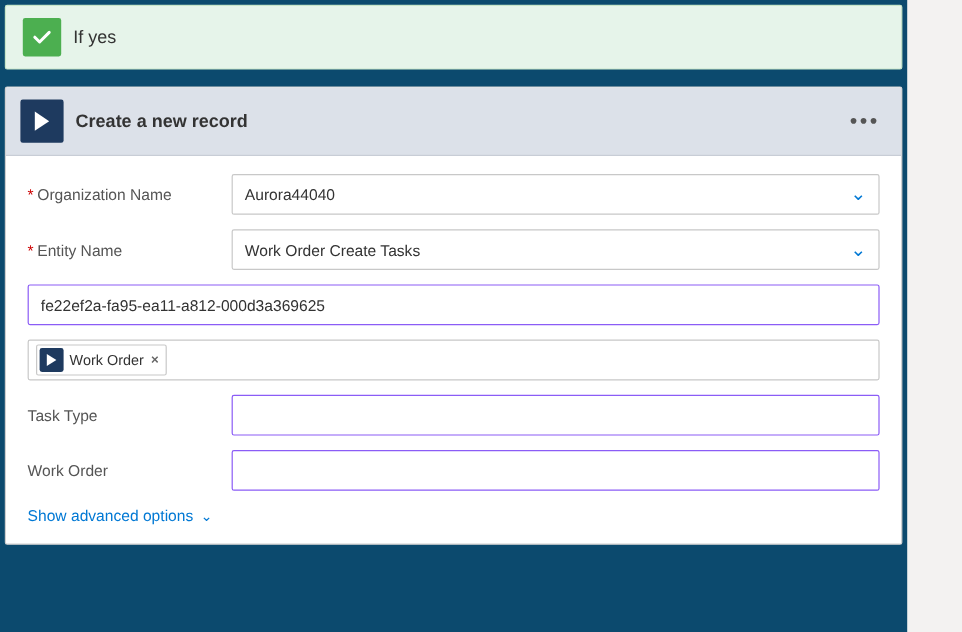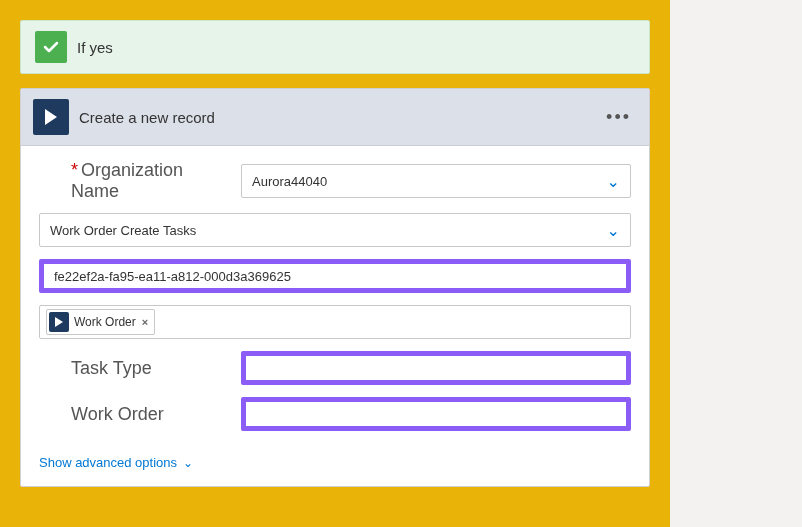--- a/index.html
+++ b/index.html
@@ -5,24 +5,24 @@
     * { box-sizing: border-box; margin: 0; padding: 0; }
     body {
       font-family: 'Segoe UI', Arial, sans-serif;
       background: #f3f2f1;
       width: 802px;
       height: 527px;
       overflow: hidden;
     }
 
     .page-wrapper {
-      width: 670px;
+      width: 756px;
       height: 527px;
-      background: #eab308;
-      padding: 20px;
+      background: #0c4a6e;
+      padding: 4px;
     }
 
     
     .if-yes-header {
       display: flex;
       align-items: center;
       background: #e6f4ea;
       border: 1px solid #c8e6c9;
       padding: 10px 14px;
       margin-bottom: 14px;
@@ -75,21 +75,21 @@
       margin-right: 10px;
       flex-shrink: 0;
     }
     .action-icon-box svg {
       width: 20px;
       height: 20px;
     }
     .card-title {
       font-size: 15px;
       color: #333;
-      font-weight: 400;
+      font-weight: 700;
       flex: 1;
     }
     .more-options-btn {
       background: none;
       border: none;
       cursor: pointer;
       padding: 4px 6px;
       color: #555;
       font-size: 18px;
       letter-spacing: 2px;
@@ -103,25 +103,24 @@
 
     .form-row {
       display: flex;
       align-items: center;
       margin-bottom: 10px;
       min-height: 36px;
     }
 
     .form-label {
       width: 170px;
-      font-size: 18px;
+      font-size: 13px;
       color: #555;
       flex-shrink: 0;
       padding-right: 10px;
-      margin-left: 32px;
     }
     .form-label .required-star {
       color: #c00;
       margin-right: 3px;
     }
 
     .form-control-wrapper {
       flex: 1;
     }
 
@@ -143,21 +142,21 @@
       color: #333;
     }
     .dropdown-chevron {
       color: #0078d4;
       font-size: 16px;
       margin-left: 6px;
     }
 
     
     .text-field {
-      border: 5px solid #8b5cf6;
+      border: 1px solid #8b5cf6;
       background: #fff;
       height: 34px;
       padding: 0 10px;
       border-radius: 2px;
       width: 100%;
       font-size: 13px;
       color: #333;
       outline: none;
     }
 
@@ -202,21 +201,21 @@
     .tag-remove {
       margin-left: 6px;
       font-size: 11px;
       color: #666;
       cursor: pointer;
       font-weight: bold;
     }
 
     
     .advanced-options-row {
-      margin-top: 23px;
+      margin-top: 12px;
       display: flex;
       align-items: flex-start;
     }
     .advanced-options-btn {
       background: none;
       border: none;
       color: #0078d4;
       font-size: 13px;
       cursor: pointer;
       display: flex;
@@ -263,20 +262,23 @@
         </div>
         <div class="form-control-wrapper">
           <div class="dropdown-field">
             <span class="dropdown-value">Aurora44040</span>
             <span class="dropdown-chevron">⌄</span>
           </div>
         </div>
       </div>
 
       <div class="form-row">
+        <div class="form-label">
+          <span class="required-star">*</span>Entity Name
+        </div>
         <div class="form-control-wrapper">
           <div class="dropdown-field">
             <span class="dropdown-value">Work Order Create Tasks</span>
             <span class="dropdown-chevron">⌄</span>
           </div>
         </div>
       </div>
 
       <div class="form-row">
         <div class="form-control-wrapper">

